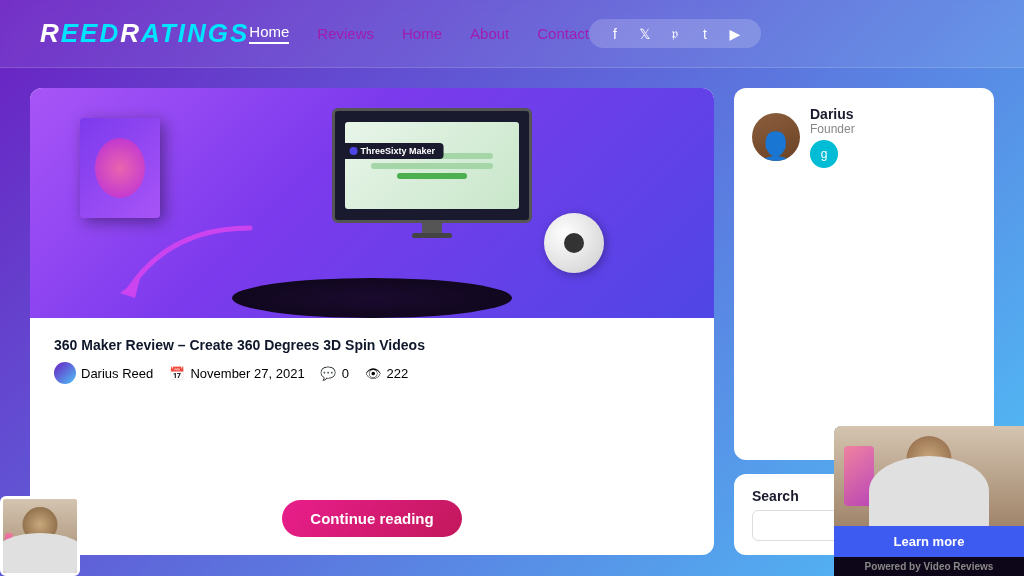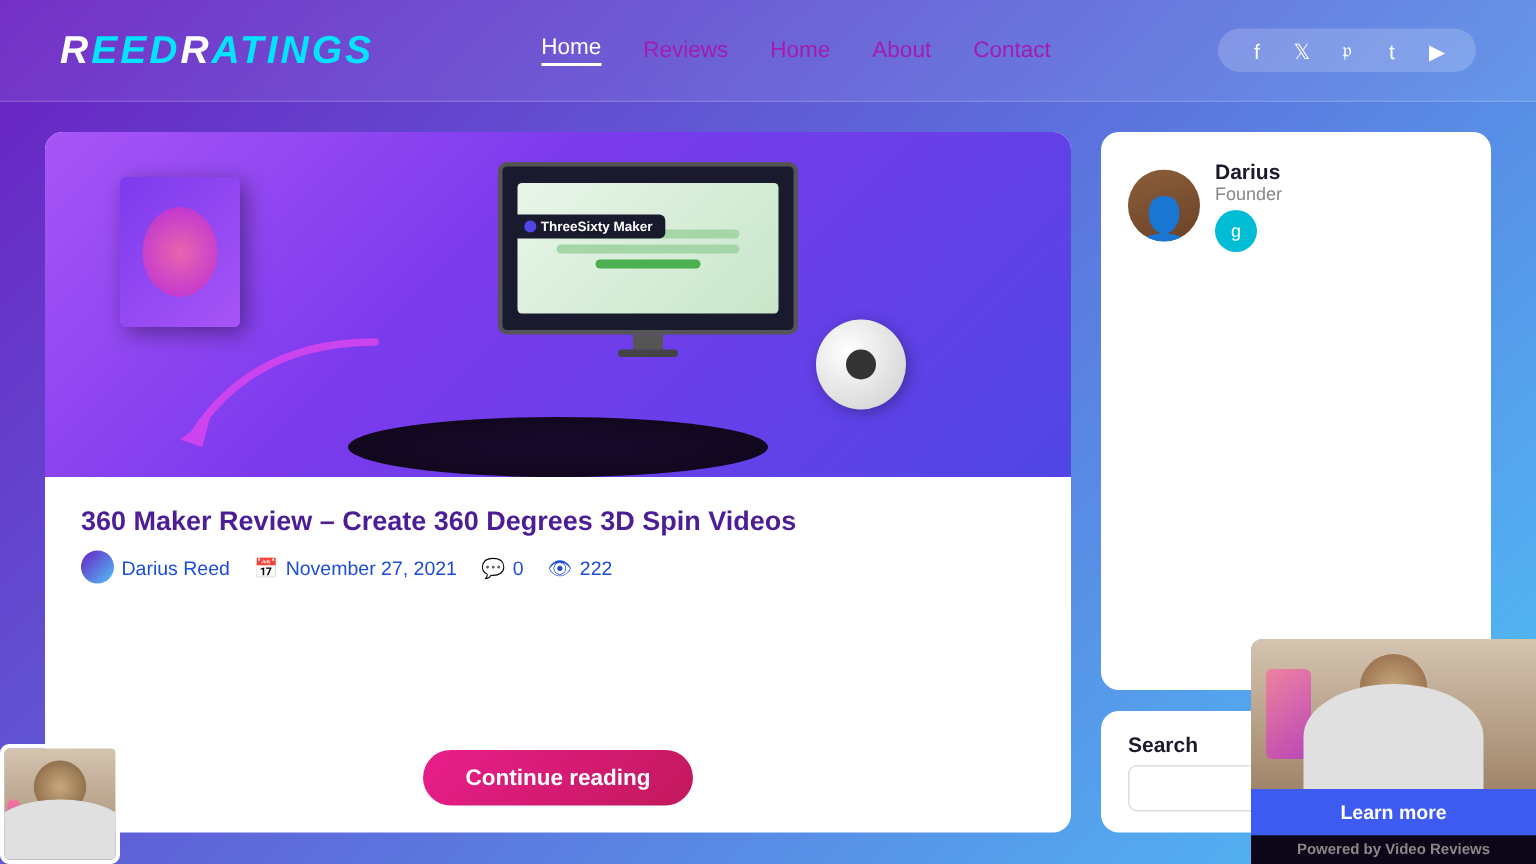--- a/index.html
+++ b/index.html
@@ -10,21 +10,21 @@
       font-family: 'Segoe UI', Arial, sans-serif;
       background: linear-gradient(135deg, #6a1fc2 0%, #4fc3f7 100%);
     }
 
     
     .header {
       background: rgba(255,255,255,0.08);
       backdrop-filter: blur(4px);
       display: flex;
       align-items: center;
-      justify-content: space-between;
+      justify-content: flex-start;
       padding: 0 40px;
       height: 68px;
       border-bottom: 1px solid rgba(255,255,255,0.15);
     }
     .logo {
       font-size: 26px;
       font-weight: 800;
       color: #fff;
       letter-spacing: 2px;
       text-transform: uppercase;
@@ -242,31 +242,31 @@
 
     
     .article-body {
       padding: 18px 24px;
       flex: 1;
       display: flex;
       flex-direction: column;
       gap: 8px;
     }
     .article-title {
-      font-size: 18px;
+      font-size: 14px;
       font-weight: 700;
-      color: #4c1d95;
+      color: #0f172a;
       line-height: 1.3;
     }
     .article-meta {
       display: flex;
       align-items: center;
       gap: 16px;
       font-size: 13px;
-      color: #1d4ed8;
+      color: #000000;
     }
     .meta-item {
       display: flex;
       align-items: center;
       gap: 5px;
     }
     .meta-avatar {
       width: 22px;
       height: 22px;
       border-radius: 50%;

